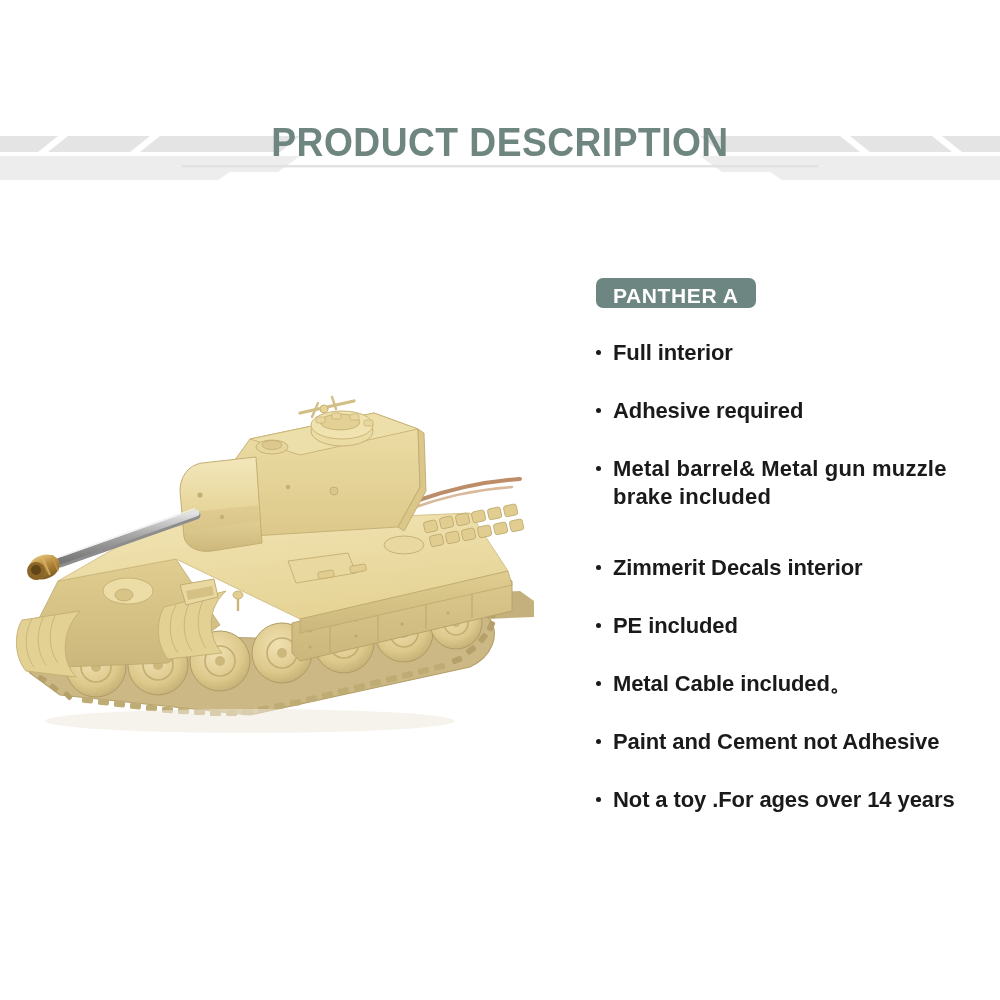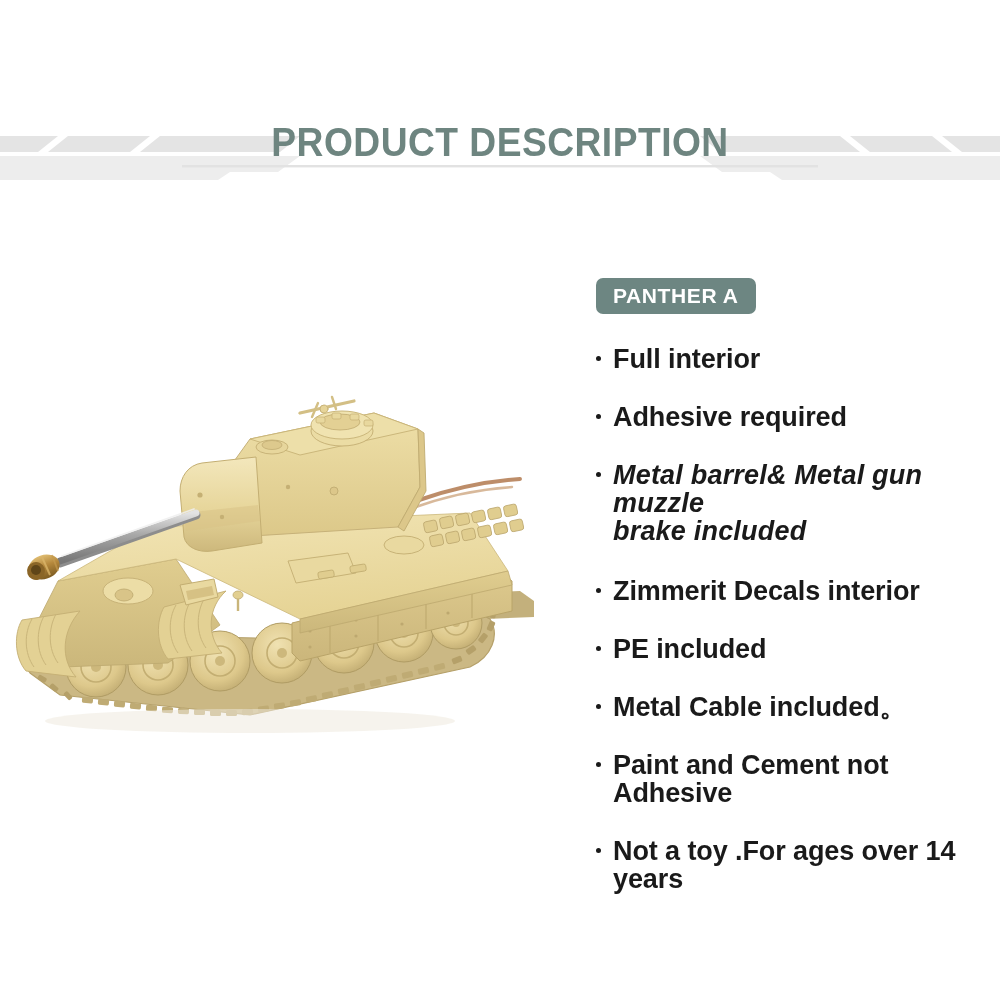--- a/index.html
+++ b/index.html
@@ -61,54 +61,54 @@
     width: 390px;
   }
   .model-badge {
     display: inline-block;
     background: #6d8682;
     color: #ffffff;
     font-family: "Liberation Sans", sans-serif;
     font-weight: bold;
     font-size: 21px;
     letter-spacing: 0.6px;
-    padding: 7px 17px 8px 17px;
+    padding: 7px 17px 2px 17px;
     border-radius: 7px;
     line-height: 1;
   }
 
   .feature-list {
     list-style: none;
     margin: 0;
     padding: 0;
     margin-top: 31px;
   }
   .feature-item {
     position: relative;
     padding-left: 17px;
     margin-bottom: 30px;
     font-family: "Liberation Sans", sans-serif;
     font-weight: bold;
-    font-size: 27px;
+    font-size: 22px;
     line-height: 28px;
     color: #1a1a1a;
     letter-spacing: -0.1px;
   }
   .feature-item:last-child { margin-bottom: 0; margin-top: 24px; }
   .feature-item .dot {
     position: absolute;
     left: 0;
     top: 11px;
     width: 5px;
     height: 5px;
     border-radius: 50%;
     background: #1a1a1a;
   }
   .feature-item.wide { letter-spacing: 0.2px; }
-  .feature-item.two-line { margin-bottom: 32px; font-style: italic; }
+  .feature-item.two-line { margin-bottom: 43px; }
 </style>
 </head>
 <body>
 
 <div class="banner">
   <svg class="banner-svg" viewBox="0 0 1000 76" preserveAspectRatio="none">
 
     <g fill="#e4e4e4">
       <polygon points="0,24 58,24 38,40 0,40"></polygon>
       <polygon points="68,24 150,24 130,40 48,40"></polygon>

